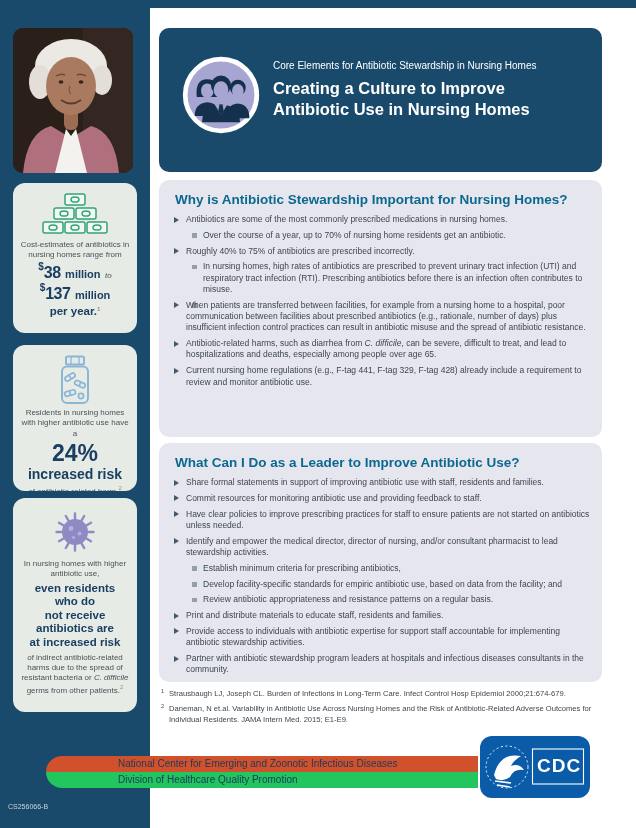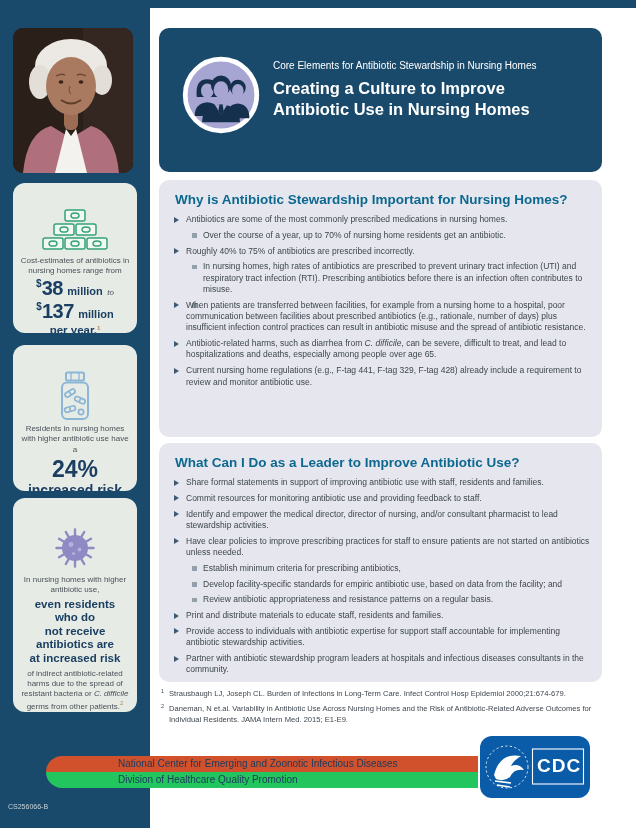--- a/index.html
+++ b/index.html
@@ -13,29 +13,29 @@
   .top-strip { position:absolute; left:0; top:0; width:636px; height:8px; background:#1a4a6b; }
   .left-col  { position:absolute; left:0; top:0; width:150px; height:828px; background:#1a4a6b; }
 
   
   .photo { position:absolute; left:13px; top:28px; width:120px; height:145px;
            border-radius:10px; overflow:hidden; background:#2b1f1a; }
   .photo svg { display:block; }
 
   
   .stat-box { position:absolute; left:13px; width:124px; background:#e6ebe5;
-              border-radius:12px; text-align:center; padding:24px 7px; overflow:hidden; }
+              border-radius:12px; text-align:center; padding:8px 7px; overflow:hidden; }
   .stat-box.b1 { top:183px; height:150px; }
   .stat-box.b2 { top:345px; height:146px; }
   .stat-box.b3 { top:498px; height:214px; }
   .stat-icon { display:block; margin:2px auto 3px auto; }
   .stat-lead, .stat-tail { font-size:8px; line-height:1.3; color:#4b5259; }
   .amt-line { color:#1b3f63; font-weight:bold; line-height:1.15; }
   .amt-cur { font-size:10px; vertical-align:8px; }
-  .amt-big { font-size:20px; letter-spacing:-0.5px; }
+  .amt-big { font-size:16px; letter-spacing:-0.5px; }
   .amt-unit { font-size:11px; }
   .amt-to { font-size:8px; font-weight:normal; color:#4b5259;font-style:italic; }
   .amt-tail { font-size:11.5px; color:#1b3f63; font-weight:bold; margin-top:1px; }
   .pct-big { font-size:23px; font-weight:bold; color:#1b3f63; line-height:1.1; margin-top:2px; }
   .risk-bold { font-size:14px; font-weight:bold; color:#1b3f63; line-height:1.15; margin-bottom:2px; }
   .spread-bold { font-size:11.5px; font-weight:bold; color:#1b3f63; line-height:1.18;
                  white-space:pre-line; margin:2px 0 3px 0; }
   sup.fnref { font-size:6px; color:#b08a62; vertical-align:4px; }
   .it { font-style:italic; }
 
@@ -223,22 +223,22 @@
         <div class="bullet l1"><span class="marker"></span><span class="btext"><span>Antibiotic-related harms, such as diarrhea from </span><i>C. difficile</i><span>, can be severe, difficult to treat, and lead to hospitalizations and deaths, especially among people over age 65.</span></span></div>
         <div class="bullet l1"><span class="marker"></span><span class="btext"><span>Current nursing home regulations (e.g., F-tag 441, F-tag 329, F-tag 428) already include a requirement to review and monitor antibiotic use.</span></span></div>
       </div>
   </div>
 
   <div class="section-box s2">
     <div class="section-title">What Can I Do as a Leader to Improve Antibiotic Use?</div>
     <div>
         <div class="bullet l1"><span class="marker"></span><span class="btext"><span>Share formal statements in support of improving antibiotic use with staff, residents and families.</span></span></div>
         <div class="bullet l1"><span class="marker"></span><span class="btext"><span>Commit resources for monitoring antibiotic use and providing feedback to staff.</span></span></div>
+        <div class="bullet l1"><span class="marker"></span><span class="btext"><span>Have clear policies to improve prescribing practices for staff to ensure patients are not started on antibiotics unless needed.</span></span></div>
         <div class="bullet l1"><span class="marker"></span><span class="btext"><span>Identify and empower the medical director, director of nursing, and/or consultant pharmacist to lead stewardship activities.</span></span></div>
-        <div class="bullet l1"><span class="marker"></span><span class="btext"><span>Have clear policies to improve prescribing practices for staff to ensure patients are not started on antibiotics unless needed.</span></span></div>
         <div class="bullet l2"><span class="marker"></span><span class="btext"><span>Establish minimum criteria for prescribing antibiotics,</span></span></div>
         <div class="bullet l2"><span class="marker"></span><span class="btext"><span>Develop facility-specific standards for empiric antibiotic use, based on data from the facility; and</span></span></div>
         <div class="bullet l2"><span class="marker"></span><span class="btext"><span>Review antibiotic appropriateness and resistance patterns on a regular basis.</span></span></div>
         <div class="bullet l1"><span class="marker"></span><span class="btext"><span>Print and distribute materials to educate staff, residents and families.</span></span></div>
         <div class="bullet l1"><span class="marker"></span><span class="btext"><span>Provide access to individuals with antibiotic expertise for support staff accountable for implementing antibiotic stewardship activities.</span></span></div>
         <div class="bullet l1"><span class="marker"></span><span class="btext"><span>Partner with antibiotic stewardship program leaders at hospitals and infectious diseases consultants in the community.</span></span></div>
       </div>
   </div>
 
   <div class="footnotes">

